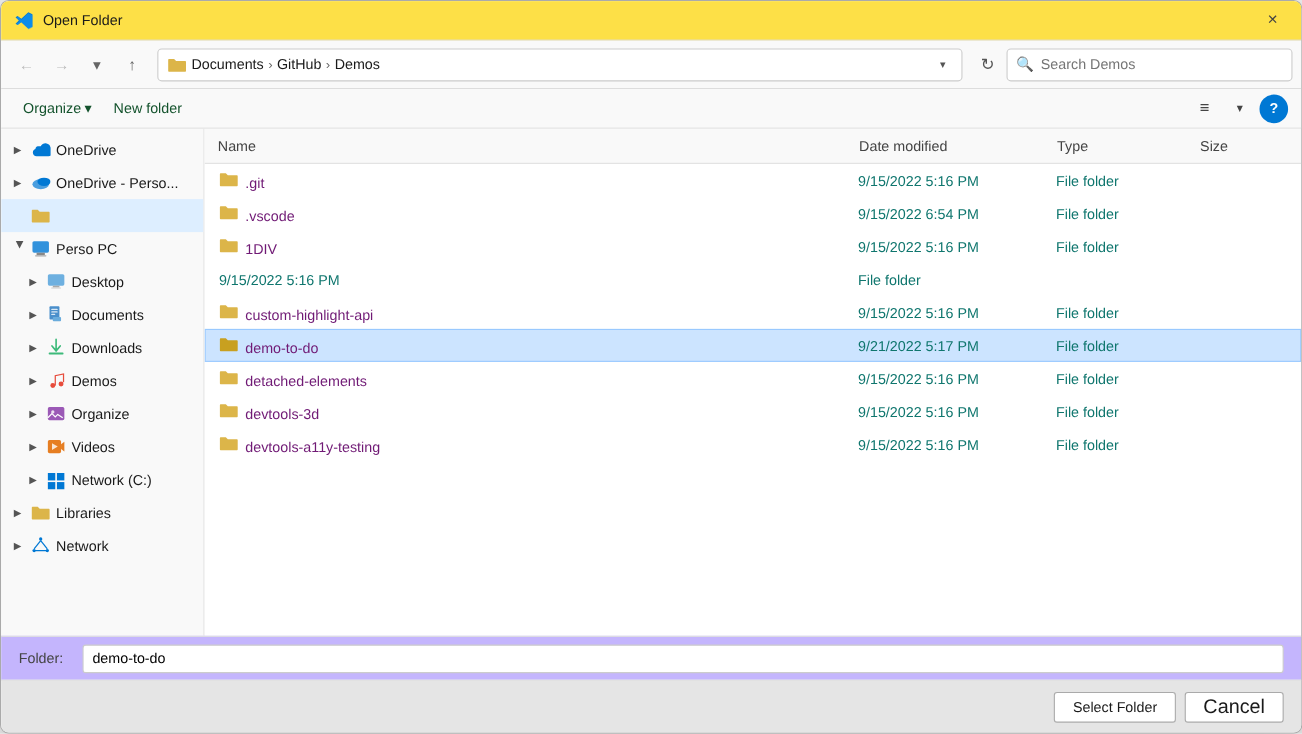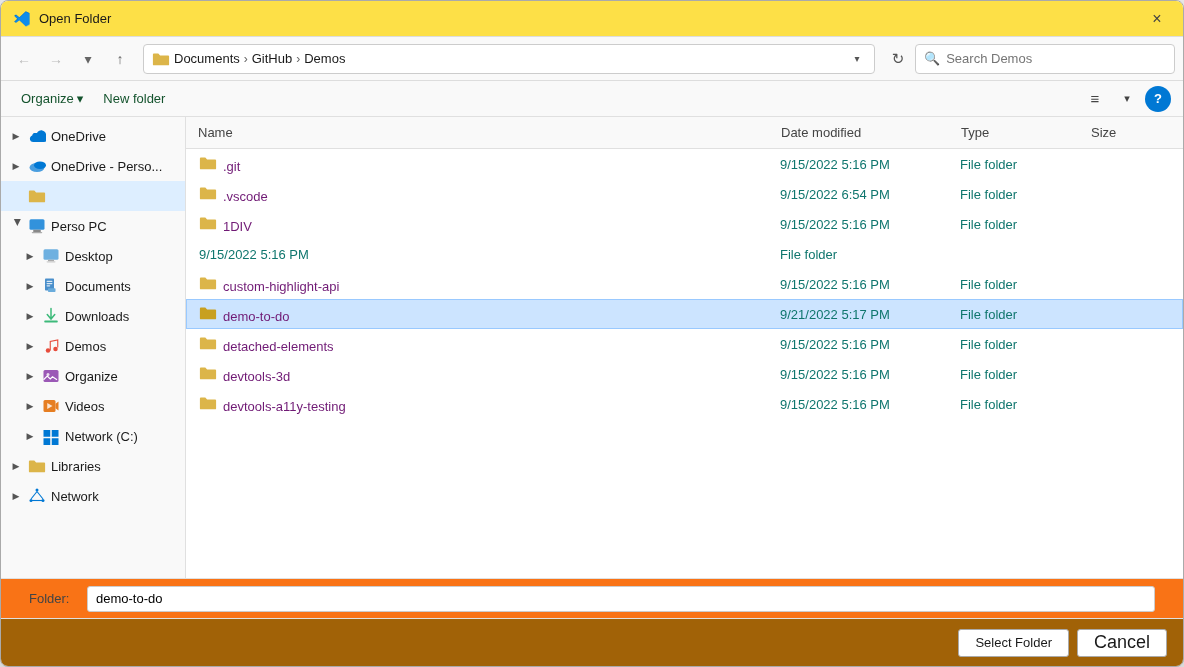--- a/index.html
+++ b/index.html
@@ -322,25 +322,25 @@
       flex-shrink: 0;
     }
     .cell {
       font-size: 13px;
       color: #0f766e;
     }
 
     
     .folder-bar {
       height: 40px;
-      background: #f97316;
+      background: #c4b5fd;
       border-top: 1px solid #e0e0e0;
       display: flex;
       align-items: center;
-      padding: 0 28px;
+      padding: 0 16px;
       gap: 8px;
       flex-shrink: 0;
     }
     .folder-bar-label {
       font-size: 13px;
       color: #444;
       min-width: 50px;
     }
     .folder-bar-input {
       flex: 1;
@@ -349,21 +349,21 @@
       border-radius: 3px;
       padding: 0 8px;
       font-size: 13px;
       background: white;
       outline: none;
     }
 
     
     .bottom-bar {
       height: 48px;
-      background: #a16207;
+      background: #e5e5e5;
       border-top: 1px solid #e0e0e0;
       display: flex;
       align-items: center;
       justify-content: flex-end;
       padding: 0 16px;
       gap: 8px;
       flex-shrink: 0;
     }
     .btn-primary {
       height: 28px;

